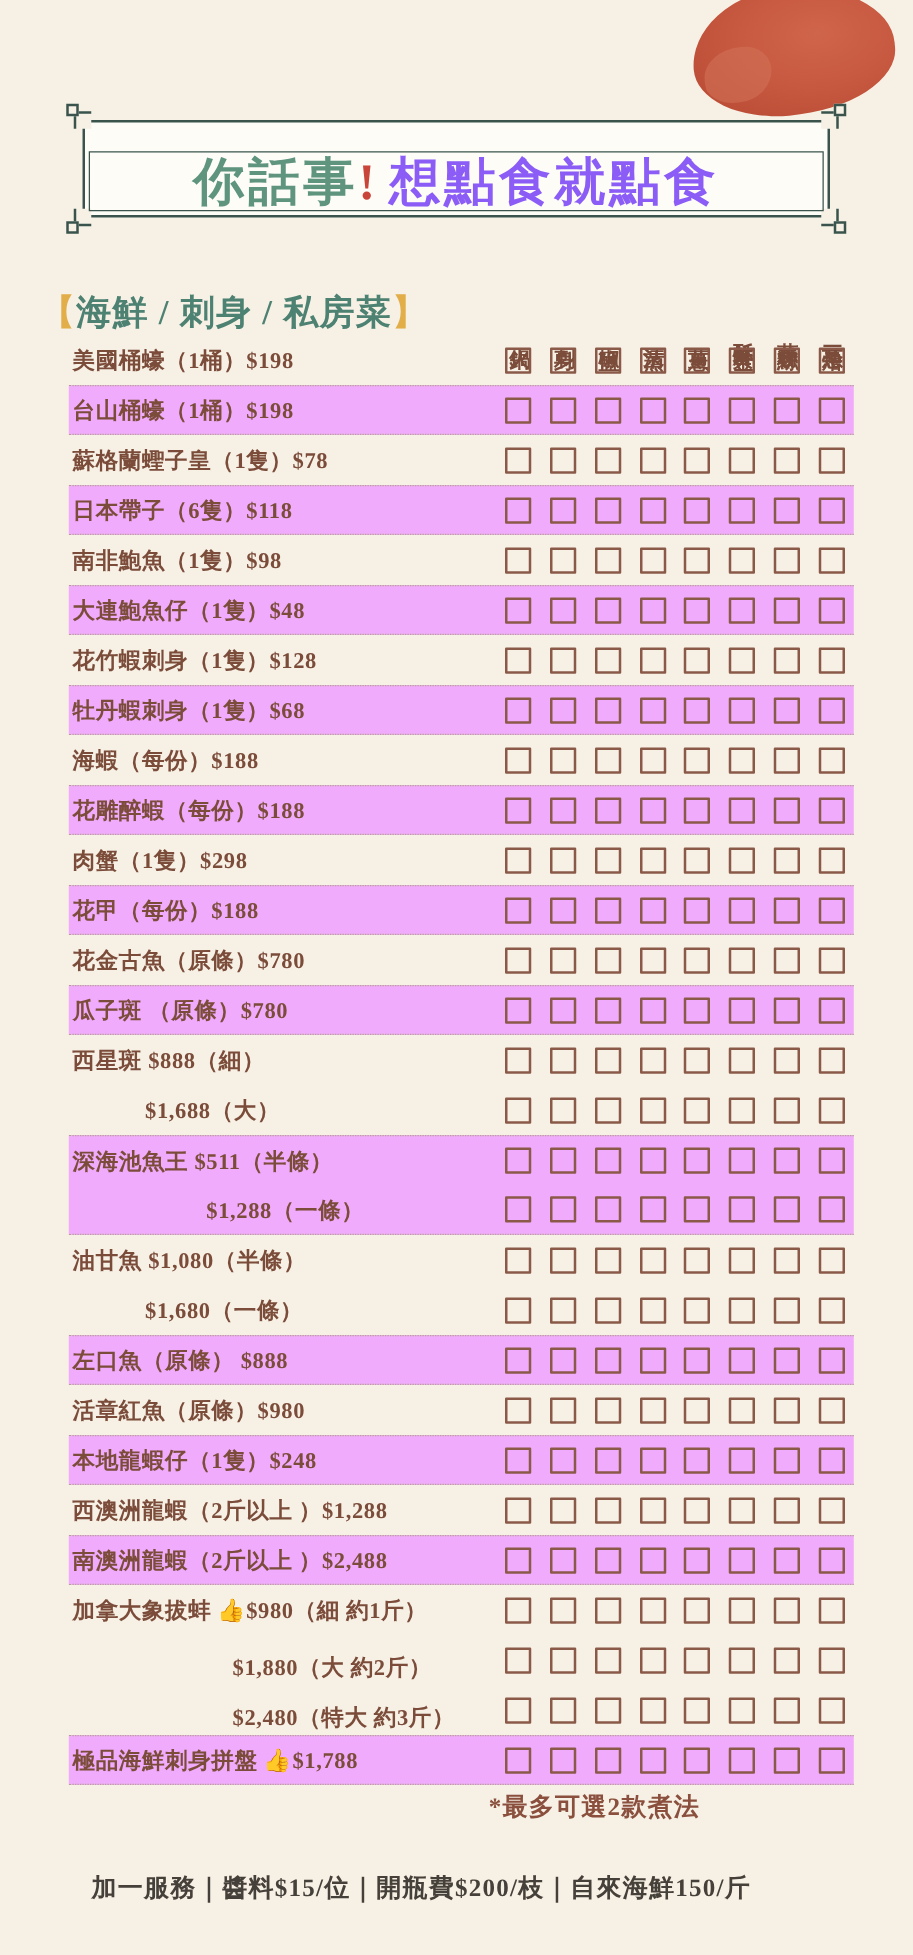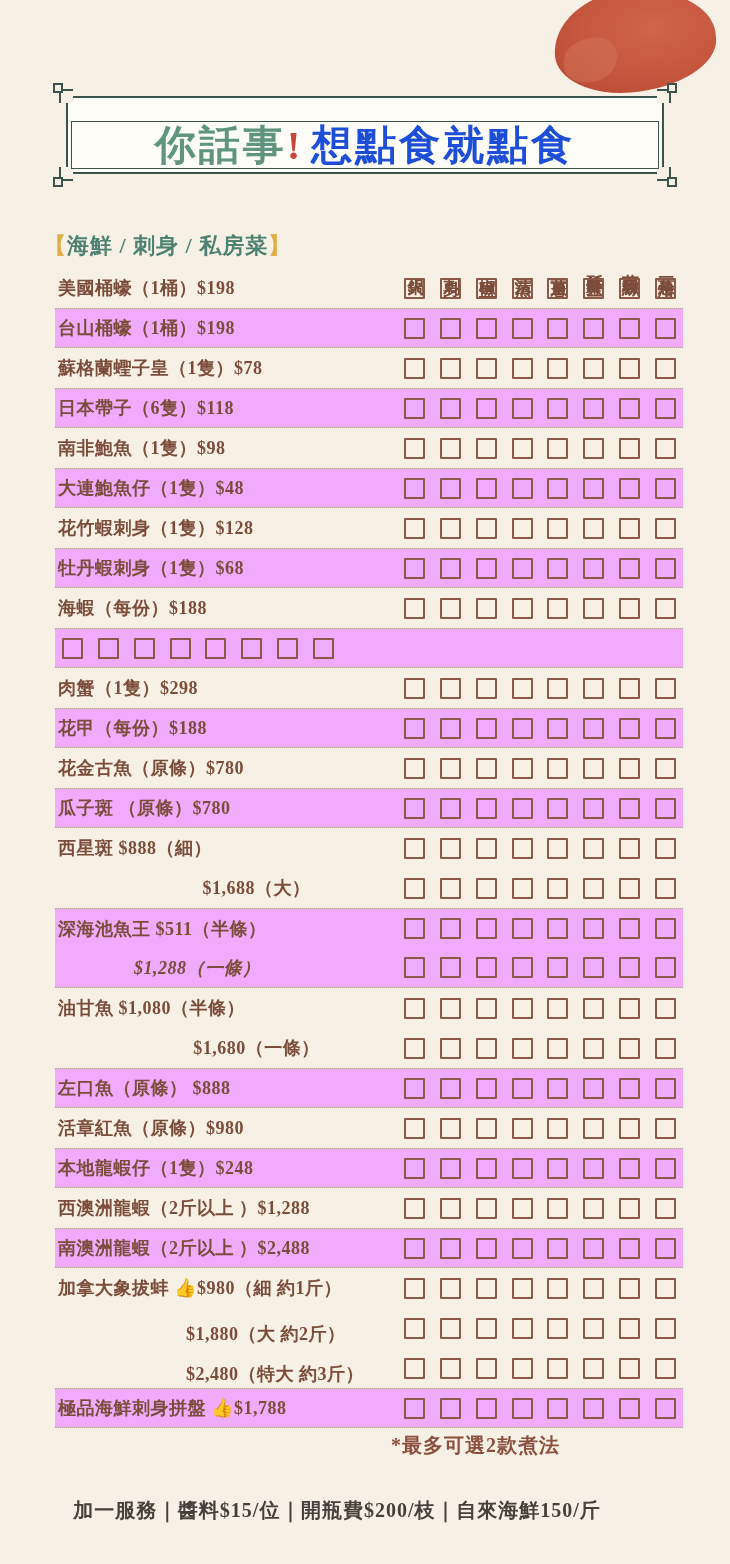--- a/index.html
+++ b/index.html
@@ -36,49 +36,49 @@
   .tf-tl::after{left:-8px;top:-8px;}
   .tf-tr{right:-9px;top:-9px;border-left:none;border-bottom:none;}
   .tf-tr::after{right:-8px;top:-8px;}
   .tf-bl{left:-9px;bottom:-9px;border-right:none;border-top:none;}
   .tf-bl::after{left:-8px;bottom:-8px;}
   .tf-br{right:-9px;bottom:-9px;border-left:none;border-top:none;}
   .tf-br::after{right:-8px;bottom:-8px;}
   .title-text{font-size:41px;font-weight:bold;letter-spacing:3px;line-height:1;}
   .title-green{color:#5f947f;}
   .title-exclaim{color:#c9453a;margin-right:8px;}
-  .title-brown{color:#1d4ed8;}
+  .title-brown{color:#8b5cf6;}
   
   .col-headers{
     position:absolute;left:398px;top:178px;width:286px;height:90px;
     display:flex;align-items:flex-end;
   }
   .col-header{width:35.75px;display:flex;justify-content:center;align-items:flex-end;}
   .col-header span{
     writing-mode:vertical-rl;text-orientation:upright;
     font-size:17px;font-weight:600;color:#7c4c3a;line-height:1;letter-spacing:2px;
   }
   
   .section-label{
-    position:absolute;left:44px;top:231px;
-    font-size:22px;font-weight:bold;color:#4d8172;letter-spacing:1px;white-space:nowrap;
+    position:absolute;left:32px;top:231px;
+    font-size:28px;font-weight:bold;color:#4d8172;letter-spacing:1px;white-space:nowrap;
   }
   .bracket{color:#e2ae4a;}
   
   .menu-rows{position:absolute;left:55px;top:268px;width:628px;}
   .row{height:40px;display:flex;align-items:center;box-sizing:border-box;}
   .row.shaded{background:#f0abfc;}
   .row.shade-top{border-top:1px dotted #b3a28c;}
   .row.shade-bottom{border-bottom:1px dotted #b3a28c;}
   .row-label{
     flex:1;font-size:18px;font-weight:600;color:#7c4c3a;
     padding-left:3px;white-space:nowrap;letter-spacing:.5px;
   }
-  .indent-1{padding-left:61px;text-align:center;}
-  .indent-2{padding-left:79px;font-style:italic;}
+  .indent-1{padding-left:61px;}
+  .indent-2{padding-left:110px;}
   .indent-3{padding-left:131px;margin-top:12px;}
   .checkboxes{display:flex;width:286px;flex:none;}
   .cb-cell{width:35.75px;display:flex;justify-content:center;}
   .checkbox{
     width:21px;height:21px;box-sizing:border-box;
     border:2px solid #8a5948;border-radius:1px;background:transparent;
   }
   
   .note{
     position:absolute;left:391px;top:1432px;
@@ -393,20 +393,21 @@
         </div>
         <div class="cb-cell">
           <div class="checkbox"></div>
         </div>
         <div class="cb-cell">
           <div class="checkbox"></div>
         </div>
       </div>
     </div>
     <div class="row shaded shade-top shade-bottom">
+      <div class="row-label indent-0">花雕醉蝦（每份）$188</div>
       <div class="checkboxes">
         <div class="cb-cell">
           <div class="checkbox"></div>
         </div>
         <div class="cb-cell">
           <div class="checkbox"></div>
         </div>
         <div class="cb-cell">
           <div class="checkbox"></div>
         </div>

